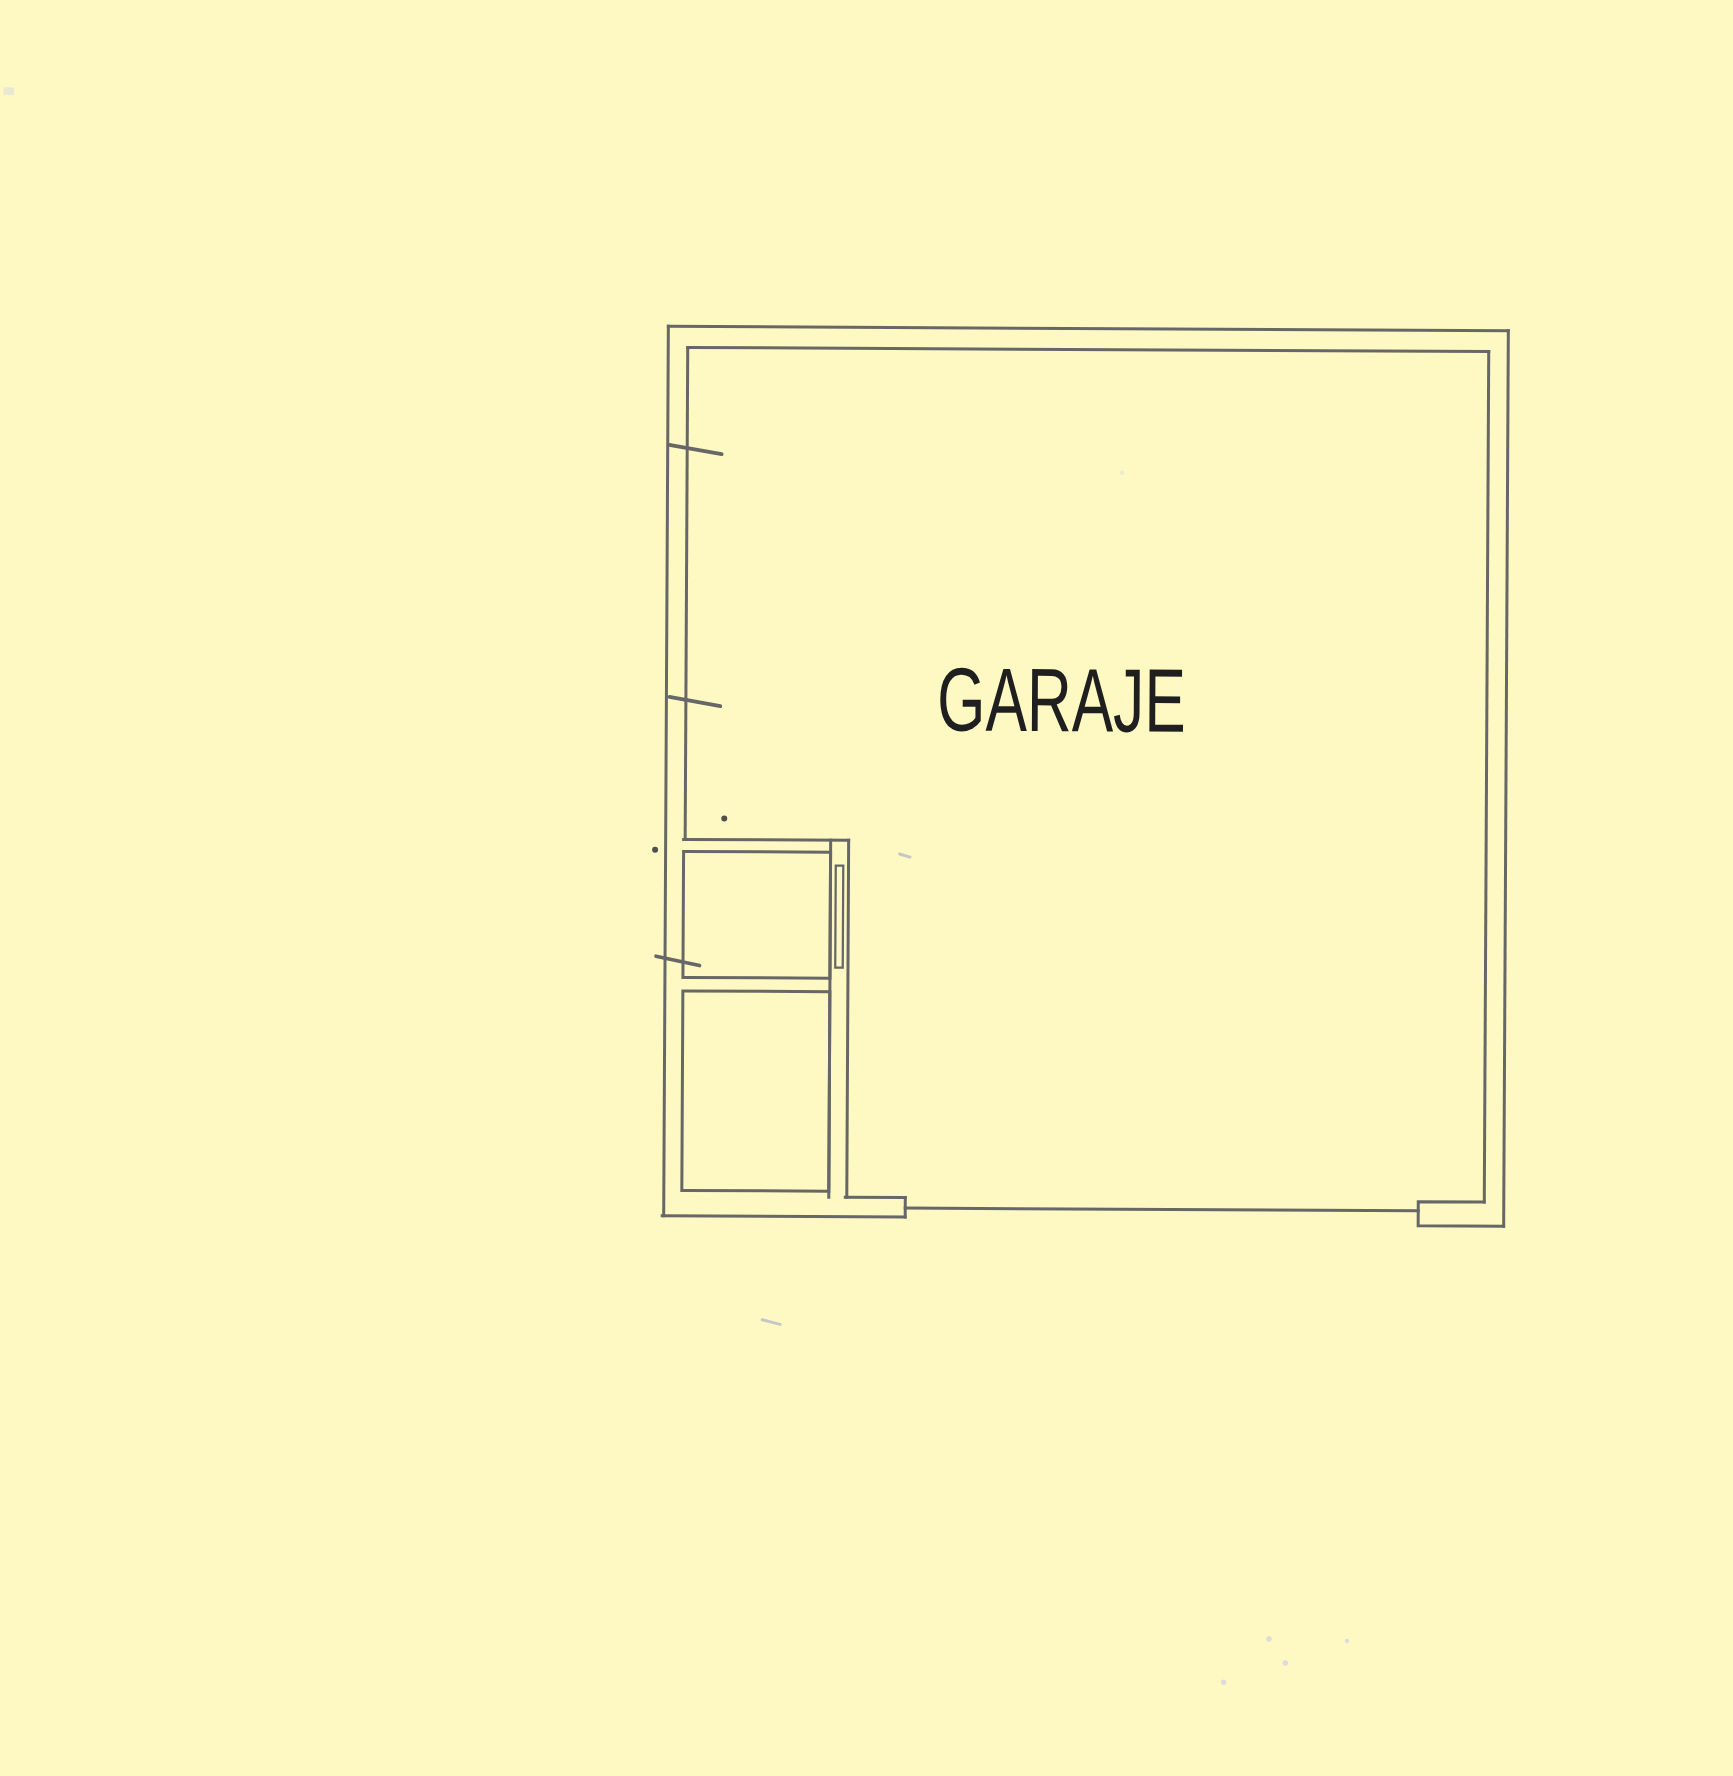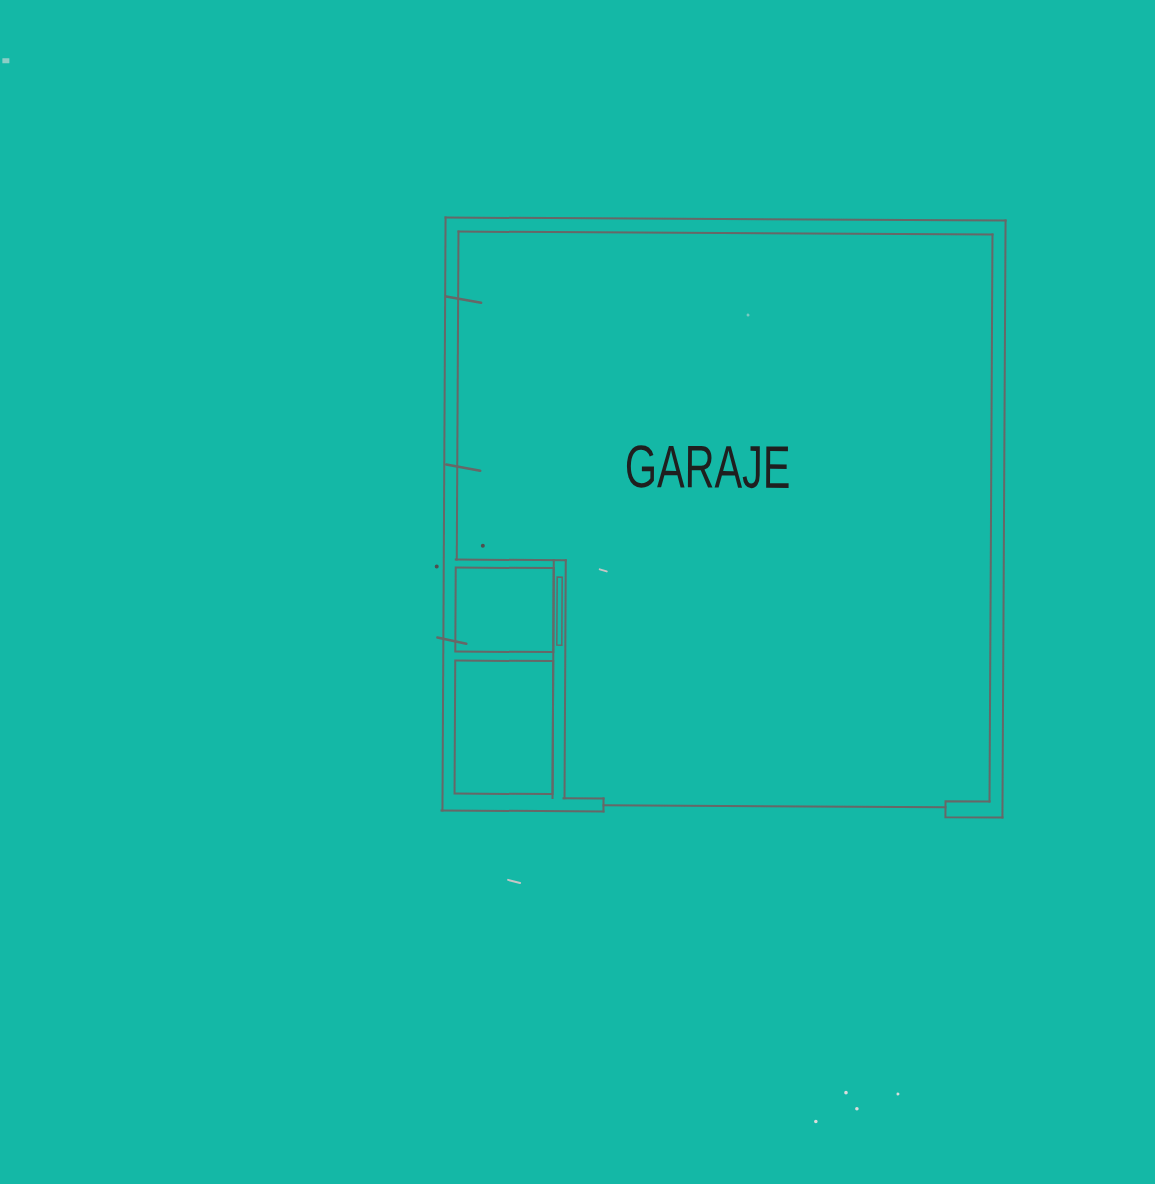--- a/index.html
+++ b/index.html
@@ -44,21 +44,21 @@
     letter-spacing: 0px;
     transform: rotate(0.3deg) scaleX(0.69);
     transform-origin: 0 0;
     white-space: nowrap;
     user-select: none;
   }
 </style>
 </head>
 <body>
 
-<div class="page" data-name="scanned-floor-plan-page" style="background: #14b8a6;">
+<div class="page" data-name="scanned-floor-plan-page" style="background: #fef9c3;">
 
   <svg class="plan-svg" data-name="floor-plan-drawing" viewBox="0 0 1155 1184" xmlns="http://www.w3.org/2000/svg">
 
     <g transform="rotate(0.3 724 517)" data-name="plan-tilt-group">
 
       <g data-name="outer-and-inner-walls" data-bind-attr="stroke:colors.wall_line" stroke-width="2" fill="none" stroke-linecap="square" stroke="#676767">
         <line data-name="outer-wall-top" x1="444" y1="219" x2="1004" y2="219"></line>
         <line data-name="outer-wall-left" x1="444" y1="219" x2="444" y2="812"></line>
         <line data-name="outer-wall-right" x1="1004" y1="219" x2="1004" y2="816"></line>
         <line data-name="inner-wall-top" x1="457" y1="233" x2="991" y2="233"></line>

